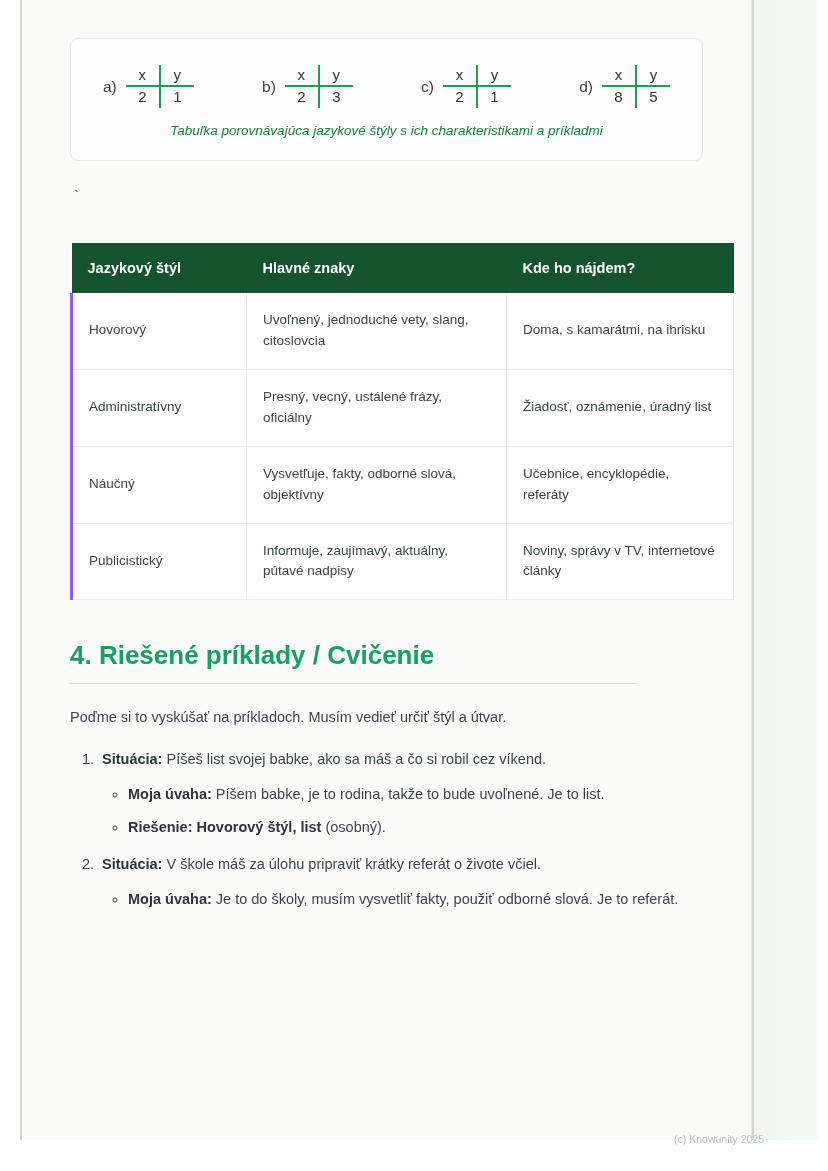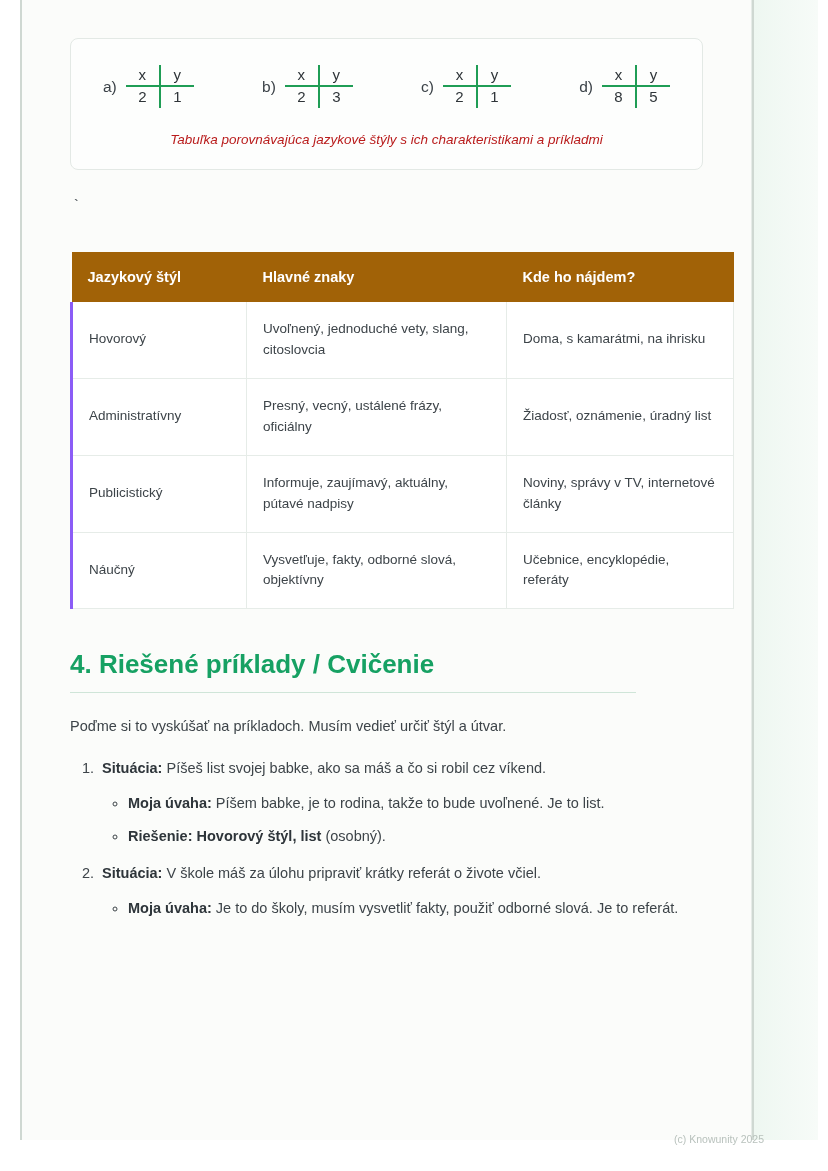--- a/index.html
+++ b/index.html
@@ -74,44 +74,44 @@
     padding: 1px 0 3px 0;
   }
   .mini-table tr.head td {
     border-bottom: 2px solid #1f9d55;
     padding-bottom: 2px;
   }
   .mini-table td.sep {
     border-left: 2px solid #1f9d55;
   }
   .formula-caption {
-    margin-top: 24px;
+    margin-top: 15px;
     text-align: center;
     font-style: italic;
     font-size: 13.5px;
-    color: #b91c1c;
+    color: #15803d;
   }
 
   .backtick {
     margin: 28px 0 6px 2px;
     font-family: "Liberation Mono", monospace;
     font-size: 14px;
     color: #4a5156;
   }
 
   
   table.styles {
     margin-top: 38px;
     width: 566px;
     border-collapse: collapse;
     background: #ffffff;
     table-layout: fixed;
   }
   table.styles th {
-    background: #a16207;
+    background: #14532d;
     color: #ffffff;
     text-align: left;
     font-size: 14.5px;
     font-weight: bold;
     padding: 17px 16px;
     border: none;
   }
   table.styles th.c0 { width: 143px; }
   table.styles th.c1 { width: 228px; }
   table.styles th.c2 { width: 195px; }
@@ -268,28 +268,28 @@
           <td>Hovorový</td>
           <td>Uvoľnený, jednoduché vety, slang, citoslovcia</td>
           <td>Doma, s kamarátmi, na ihrisku</td>
         </tr>
         <tr>
           <td>Administratívny</td>
           <td>Presný, vecný, ustálené frázy, oficiálny</td>
           <td>Žiadosť, oznámenie, úradný list</td>
         </tr>
         <tr>
+          <td>Náučný</td>
+          <td>Vysvetľuje, fakty, odborné slová, objektívny</td>
+          <td>Učebnice, encyklopédie, referáty</td>
+        </tr>
+        <tr>
           <td>Publicistický</td>
           <td>Informuje, zaujímavý, aktuálny, pútavé nadpisy</td>
           <td>Noviny, správy v TV, internetové články</td>
-        </tr>
-        <tr>
-          <td>Náučný</td>
-          <td>Vysvetľuje, fakty, odborné slová, objektívny</td>
-          <td>Učebnice, encyklopédie, referáty</td>
         </tr>
       </tbody>
     </table>
 
     <h2 class="section">4. Riešené príklady / Cvičenie</h2>
     <p class="intro">Poďme si to vyskúšať na príkladoch. Musím vedieť určiť štýl a útvar.</p>
 
     <ol class="exercises">
       <li>
         <b>Situácia:</b><span> Píšeš list svojej babke, ako sa máš a čo si robil cez víkend.</span>

